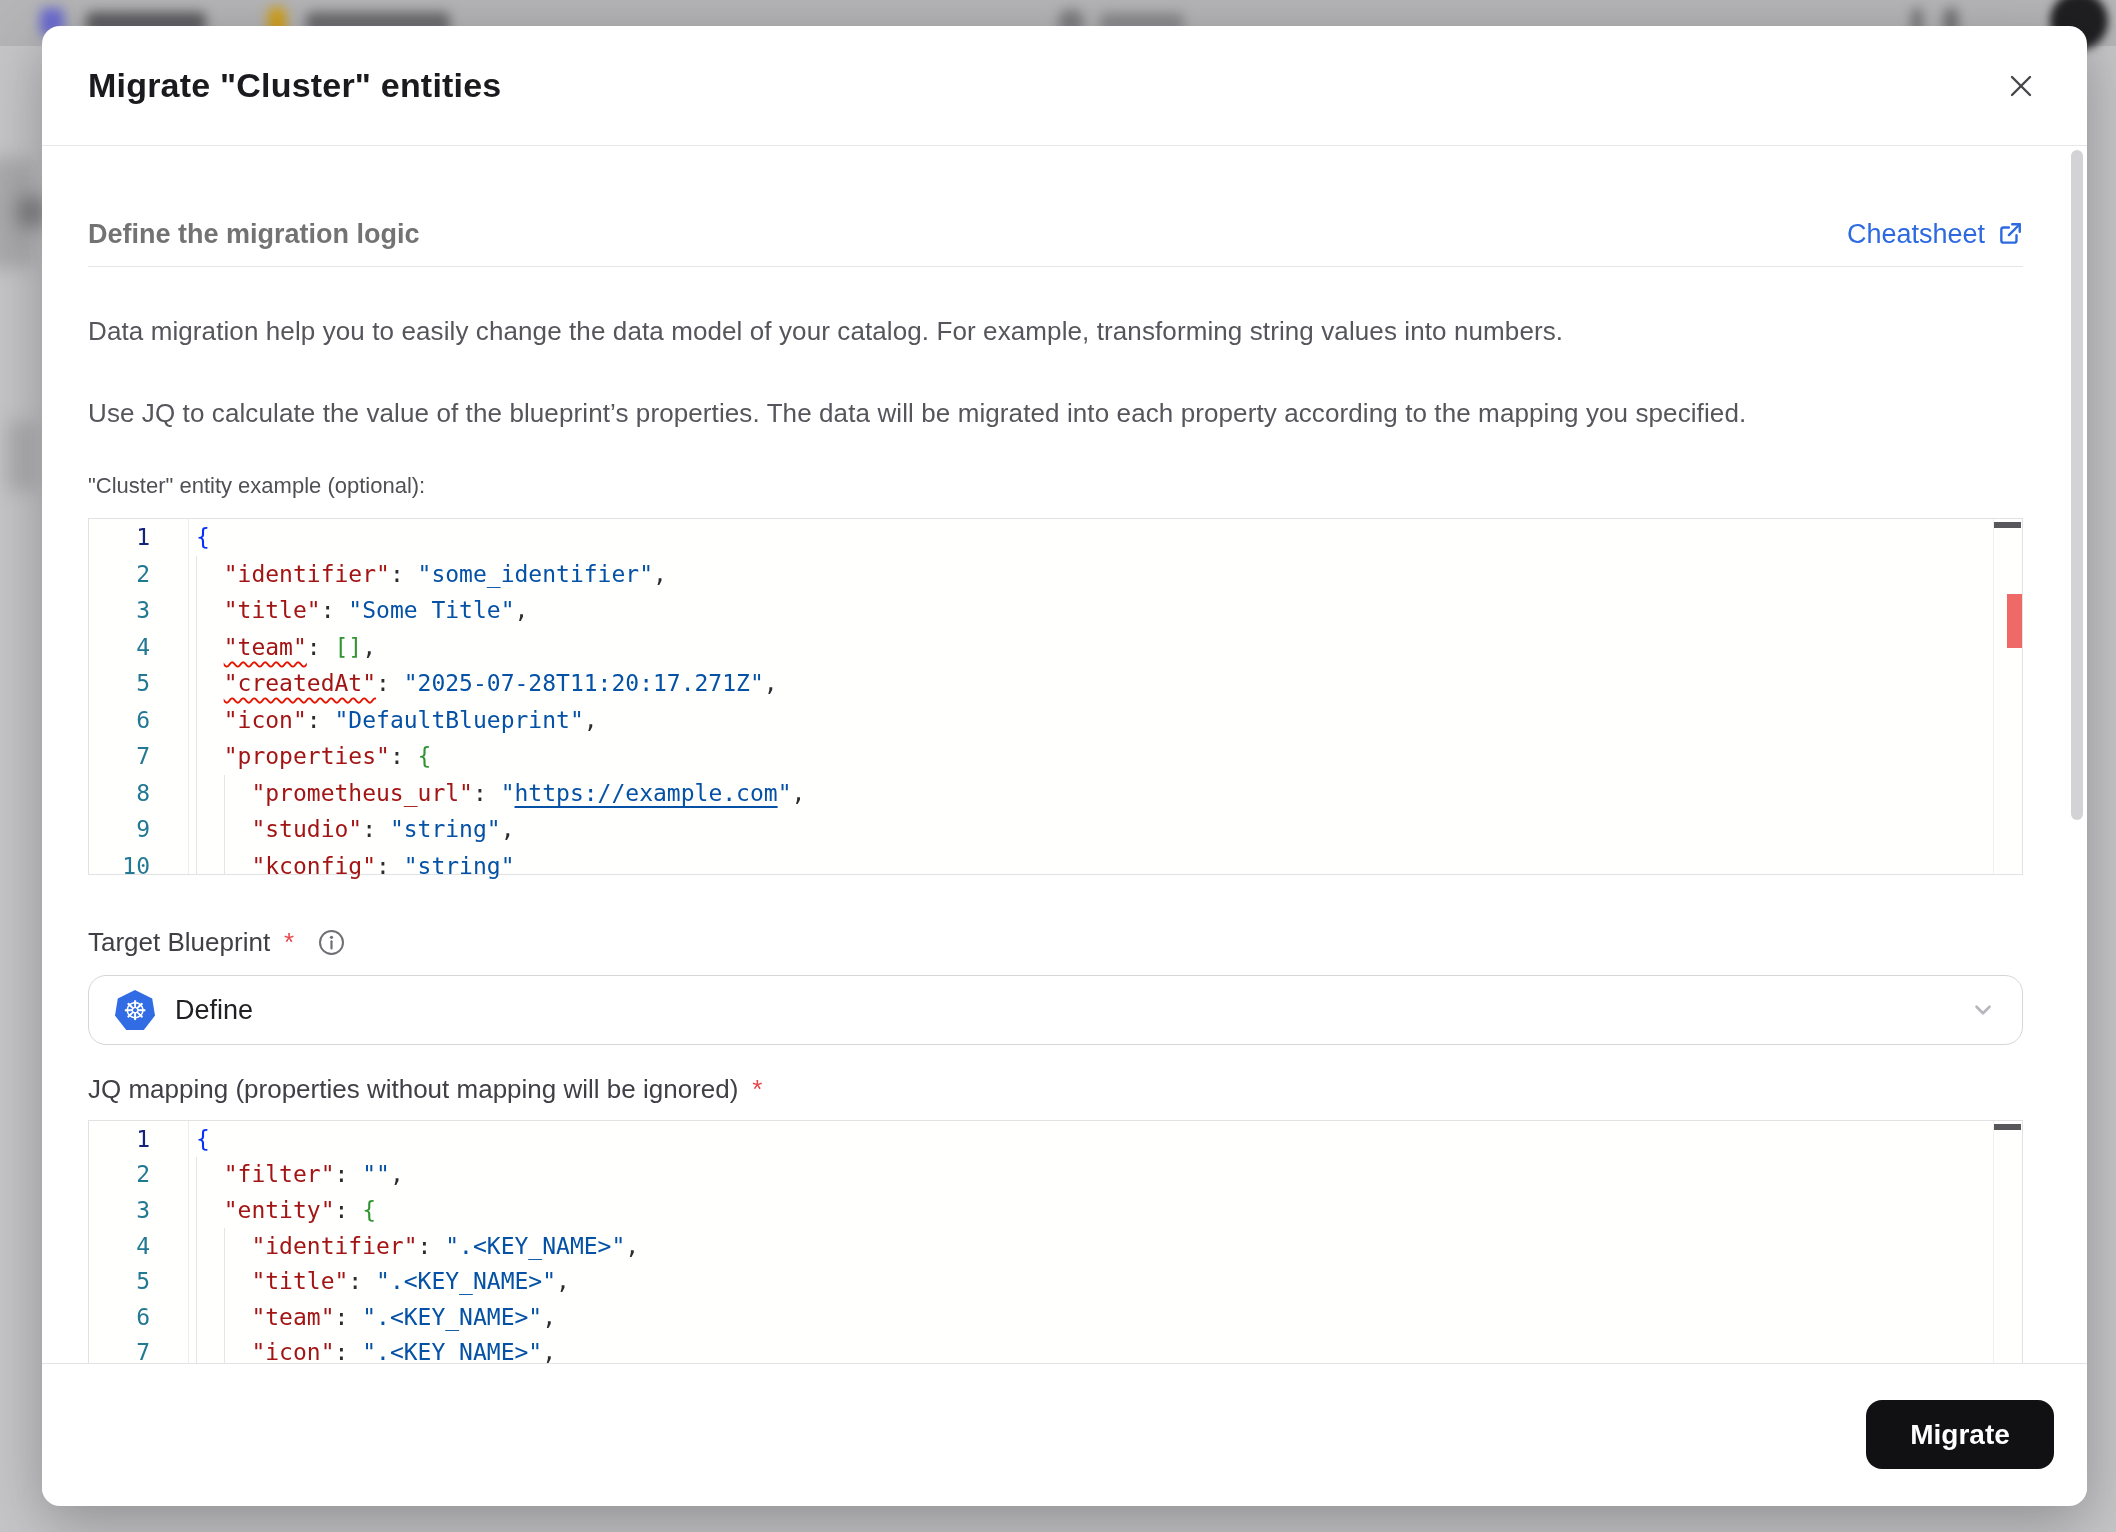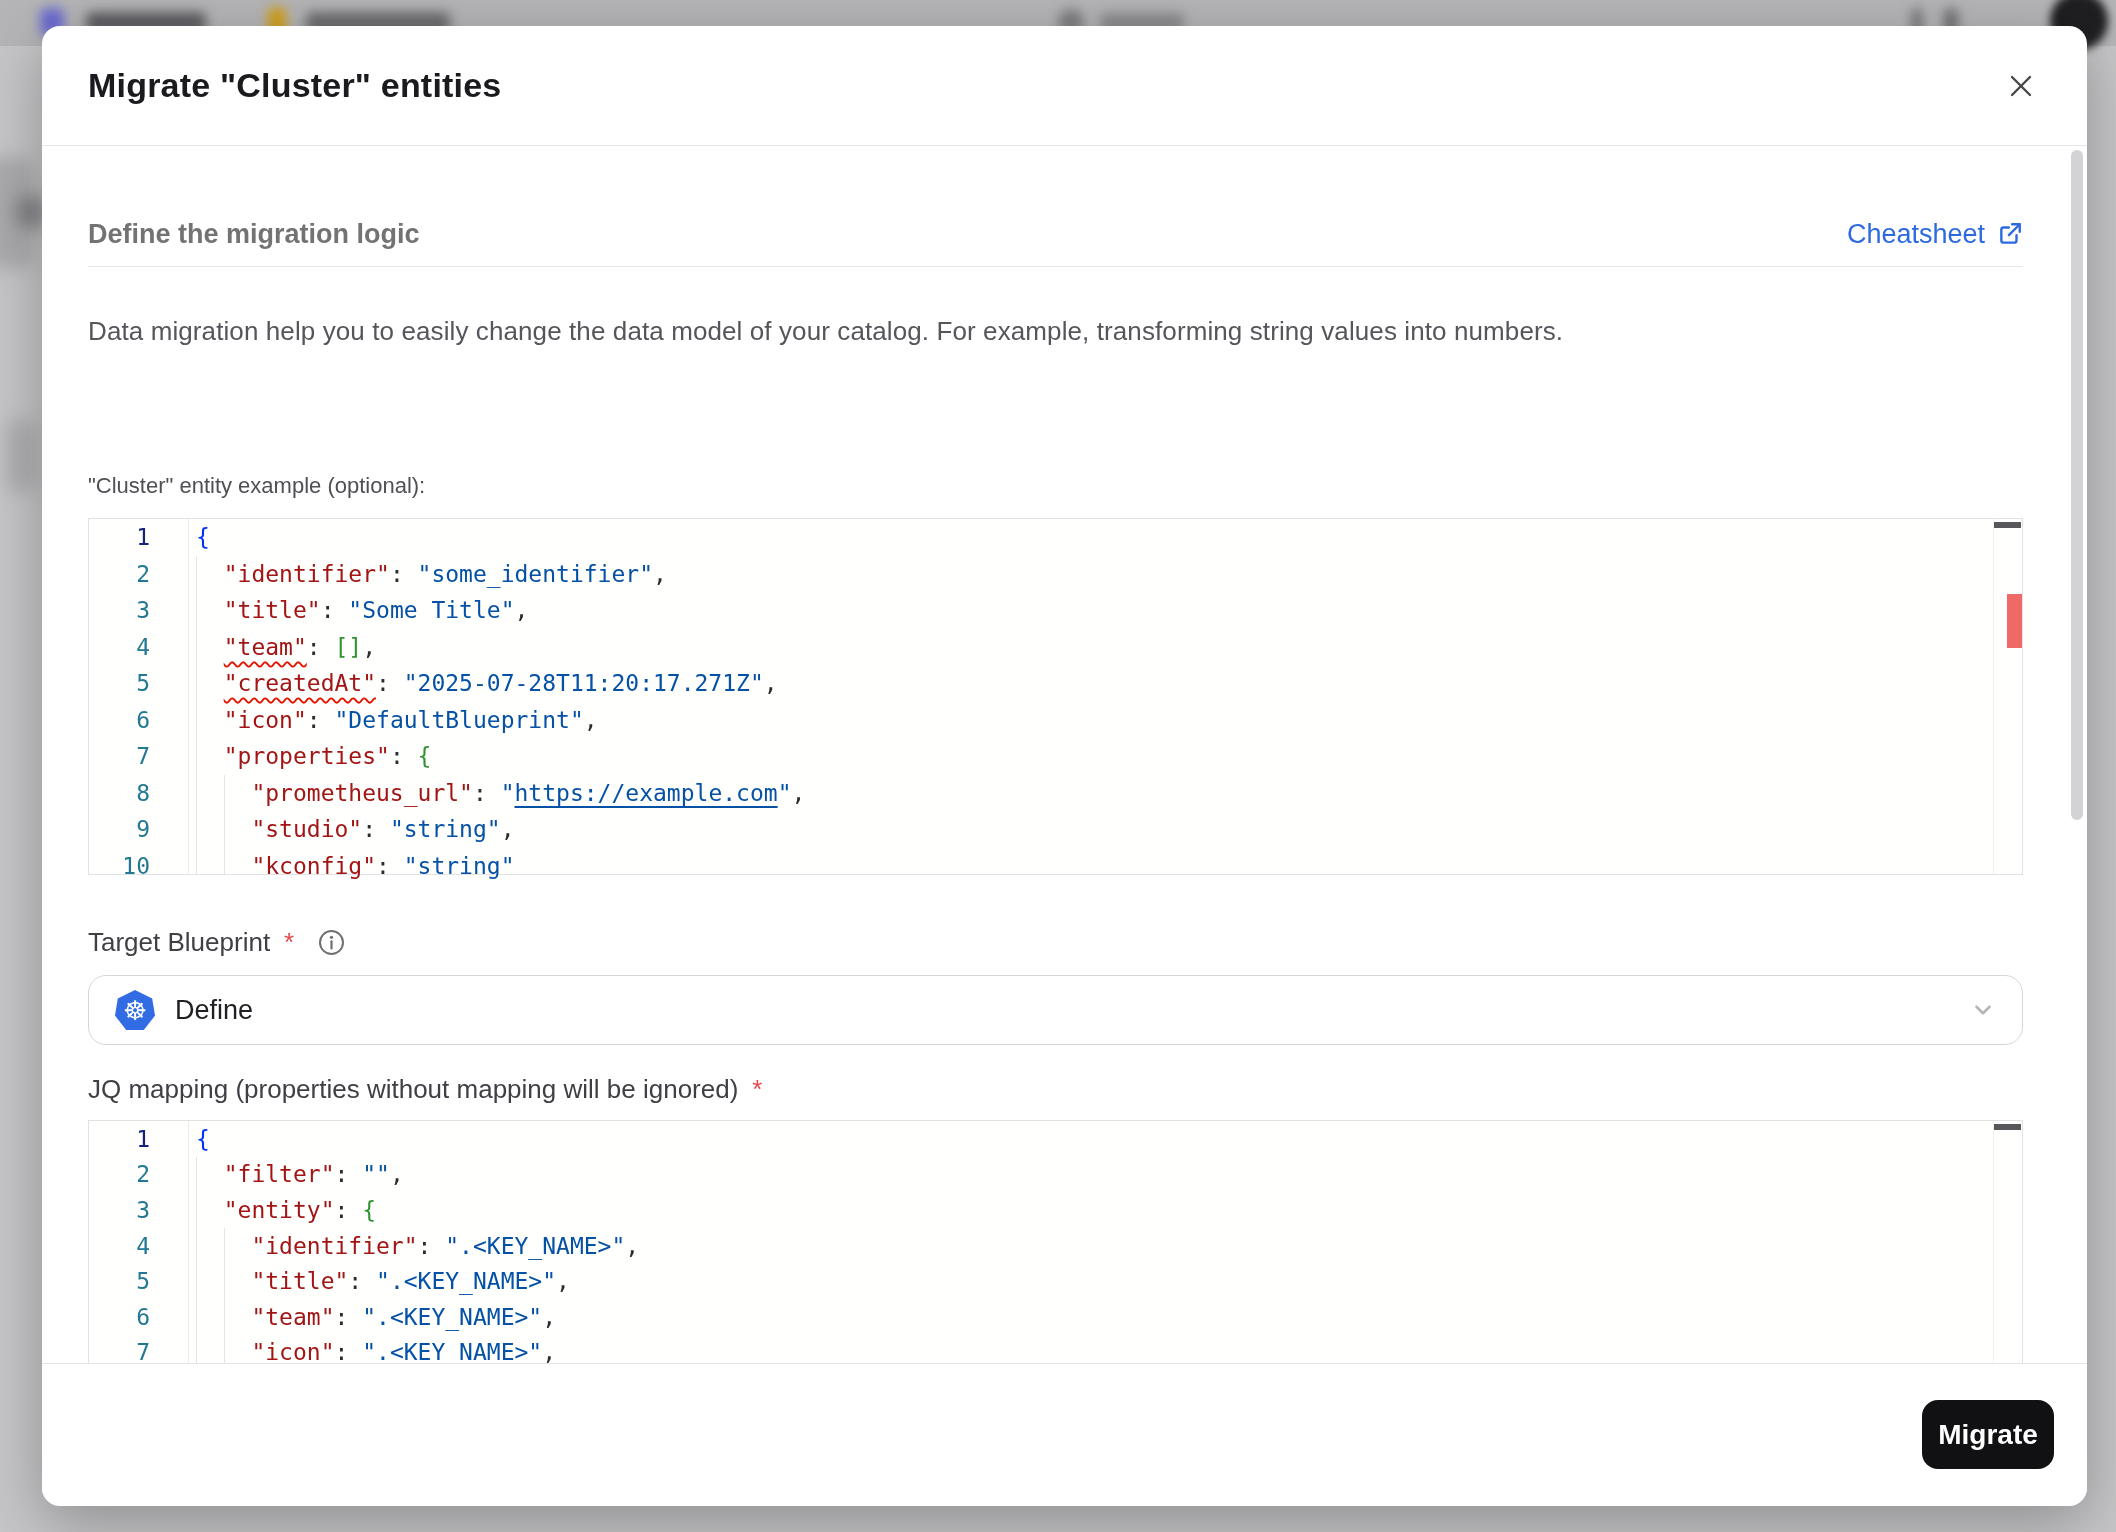--- a/index.html
+++ b/index.html
@@ -84,21 +84,21 @@
   .gutter-sep{position:absolute;left:99px;top:0;bottom:0;border-left:1px solid #ededf0;}
   .guide{position:absolute;width:1px;background:#e5e5e8;}
   .ed-ruler{position:absolute;top:0;right:0;bottom:0;width:28px;border-left:1px solid #f1f1f3;}
   .ed-thumb{position:absolute;top:3px;right:1px;width:27px;height:6px;background:#58585c;pointer-events:auto;}
   .ed-redmark{position:absolute;right:0;top:75px;width:15px;height:54px;background:#ef6a66;}
   
   .m-scrollthumb{position:absolute;right:4px;top:124px;width:12px;height:670px;border-radius:6px;background:#d3d3d6;}
   
   .m-footer{position:absolute;left:0;right:0;top:1337px;height:142px;border-top:1.5px solid #e4e4e7;border-radius:0 0 18px 18px;background:#fff;}
   .migrate-btn{
-    position:absolute;right:33px;top:36px;width:132px;height:69px;
+    position:absolute;right:33px;top:36px;width:188px;height:69px;
     background:#111114;color:#fff;border:none;border-radius:16px;
     font-family:"Liberation Sans",sans-serif;font-size:28px;font-weight:600;cursor:pointer;
   }
   svg{display:block;}
 </style>
 </head>
 <body>
 
 <div class="topbar">
   <div class="blob" style="left:40px;top:8px;width:24px;height:28px;background:#6a6ad0;"></div>
@@ -138,20 +138,21 @@
             <path d="M18 13v5a2 2 0 0 1-2 2H6a2 2 0 0 1-2-2V8a2 2 0 0 1 2-2h5"></path>
             <polyline points="14 3 21 3 21 10"></polyline>
             <line x1="11" y1="13" x2="21" y2="3"></line>
           </svg>
         </span>
       </a>
     </div>
     <div class="sec-divider"></div>
 
     <p class="para p1">Data migration help you to easily change the data model of your catalog. For example, transforming string values into numbers.</p>
+    <p class="para p2">Use JQ to calculate the value of the blueprint’s properties. The data will be migrated into each property according to the mapping you specified.</p>
 
     <div class="small-label">"Cluster" entity example (optional):</div>
 
     <div class="editor ed1">
       <div class="cl-row">
           <span class="cl-num active">1</span>
           <span class="cl-code"><span class="tk-br1">{</span></span>
         </div>
         <div class="cl-row">
           <span class="cl-num">2</span>

